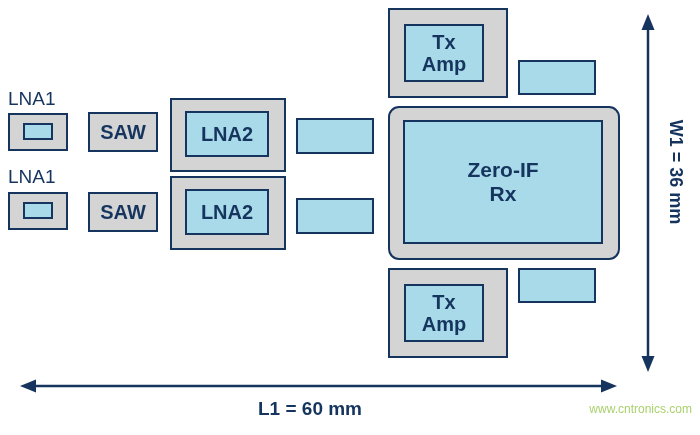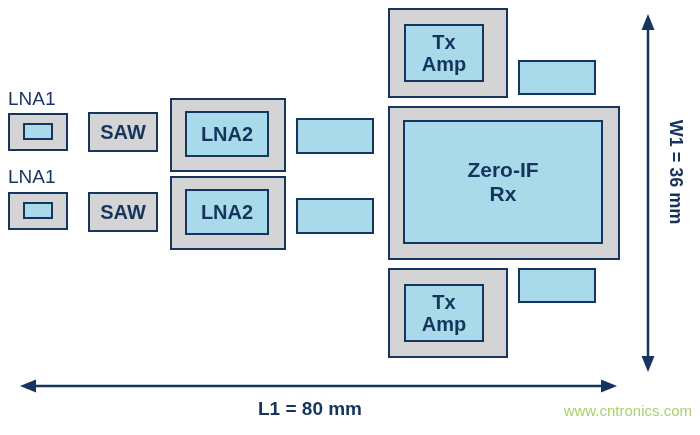--- a/index.html
+++ b/index.html
@@ -61,21 +61,21 @@
     left: 675px; top: 172px;
     transform: translate(-50%, -50%) rotate(90deg);
     font-size: 18px;
     font-weight: bold;
     color: var(--navy);
     white-space: nowrap;
   }
   .watermark {
     position: absolute;
     right: 8px; top: 402px;
-    font-size: 15px;
+    font-size: 12px;
     color: var(--wm);
     white-space: nowrap;
   }
   .fs20 { font-size: 20px; }
   .fs21 { font-size: 21px; }
   .fs19 { font-size: 19px; }
 </style>
 </head>
 <body>
 
@@ -114,30 +114,30 @@
   <div class="floating-label fs19" style="left:8px; top:166px;">LNA1</div>
   <div class="block gray" style="left:8px; top:192px; width:60px; height:38px;">
     <div class="block cyan" style="left:13px; top:8px; width:30px; height:17px;"></div>
   </div>
   <div class="block gray lbl fs20" style="left:88px; top:192px; width:70px; height:40px;">SAW</div>
   <div class="block gray" style="left:170px; top:176px; width:116px; height:74px;">
     <div class="block cyan lbl fs20" style="left:13px; top:11px; width:84px; height:46px;">LNA2</div>
   </div>
   <div class="block cyan" style="left:296px; top:198px; width:78px; height:36px;"></div>
 
-  <div class="block gray" style="left:388px; top:106px; width:232px; height:154px;">
+  <div class="block gray" style="left:388px; top:106px; width:232px; height:154px;border-radius:11px;">
     <div class="block cyan lbl fs21" style="left:13px; top:12px; width:200px; height:124px;">Zero-IF
 Rx</div>
   </div>
 
   <div class="block gray" style="left:388px; top:268px; width:120px; height:90px;">
     <div class="block cyan lbl fs20" style="left:14px; top:14px; width:80px; height:58px;">Tx
 Amp</div>
   </div>
 
   <div class="block cyan" style="left:518px; top:268px; width:78px; height:35px;"></div>
 
-  <div class="dim-text-h">L1 = 80 mm</div>
+  <div class="dim-text-h">L1 = 60 mm</div>
   <div class="dim-text-v">W1 = 36 mm</div>
 
   <div class="watermark">www.cntronics.com</div>
 
 </div>
 
 </body></html>

